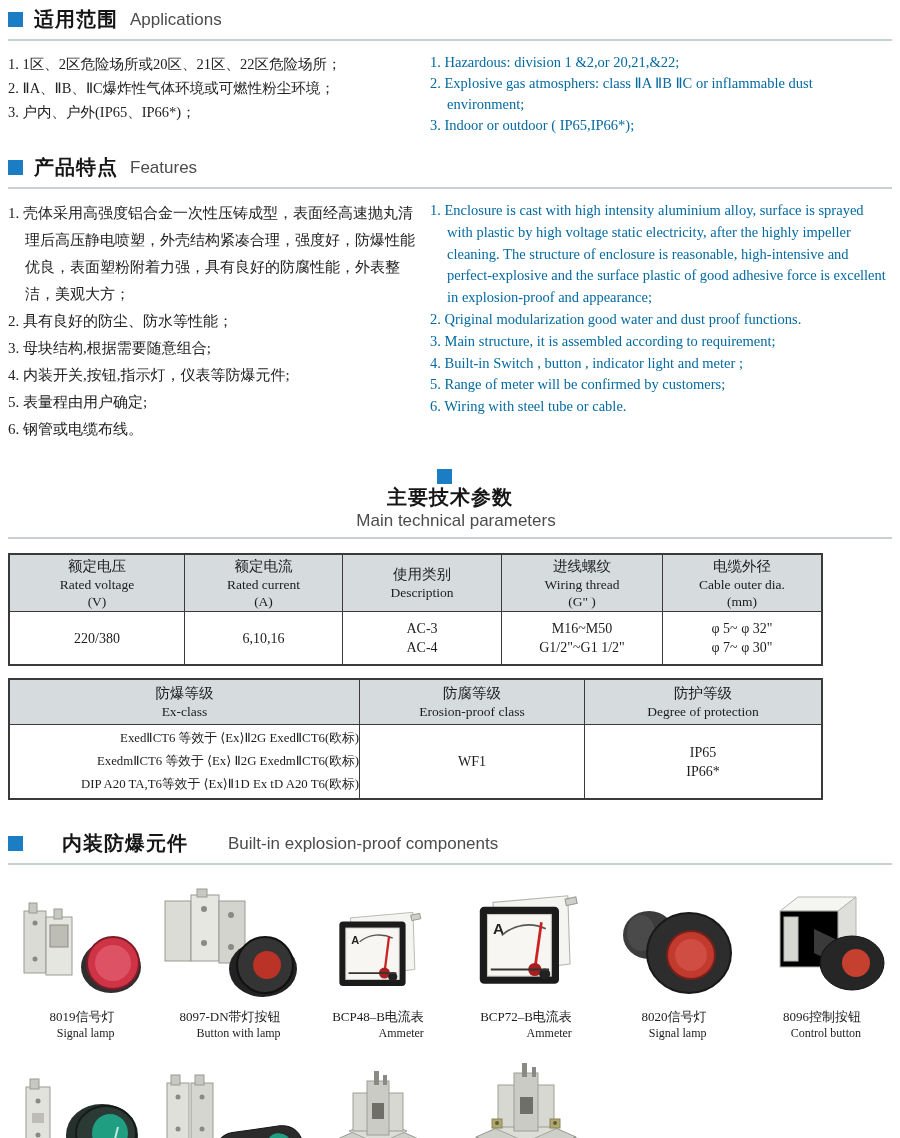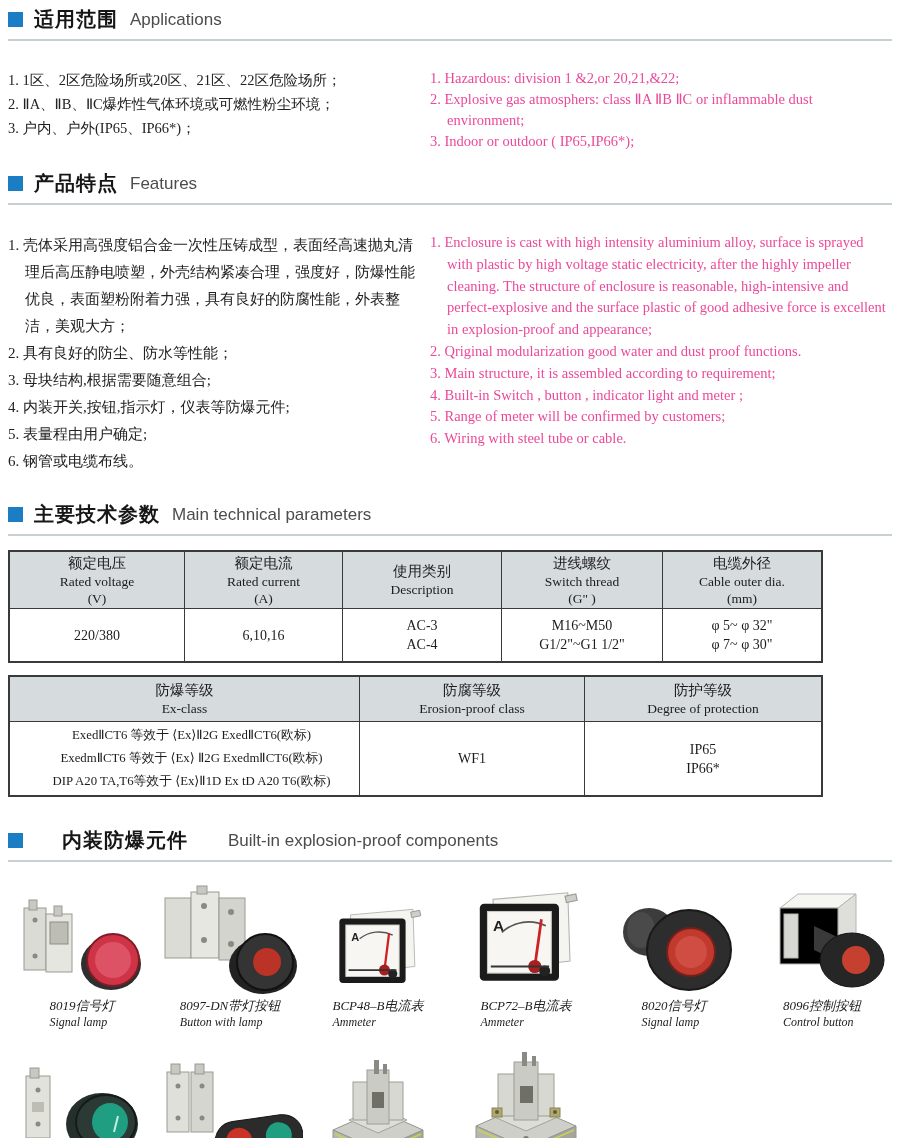--- a/index.html
+++ b/index.html
@@ -10,23 +10,23 @@
     color:#1c1c1c; padding:4px 8px 0 8px; position:relative;
   }
   
   .sec-header { display:flex; align-items:center; margin-top:2px; }
   .bullet { width:15px; height:15px; background:#1b7dc4; margin-right:11px; flex:0 0 auto; }
   .title-zh { font-family:"Liberation Sans", sans-serif; font-weight:bold; font-size:20px; color:#161616; letter-spacing:1px; }
   .title-en { font-family:"Liberation Sans", sans-serif; font-size:17px; color:#4c4c4c; margin-left:12px; }
   .rule { border:none; border-top:2px solid #c9d0d4; margin-top:6px; }
 
   
-  .cols { display:flex; margin-top:27px; }
+  .cols { display:flex; margin-top:11px; }
   .col-zh { width:418px; flex:0 0 auto; font-size:14.5px; color:#222; }
-  .col-en { width:462px; flex:0 0 auto; font-size:14.5px; color:#ec4899; padding-left:4px; }
+  .col-en { width:462px; flex:0 0 auto; font-size:14.5px; color:#0369a1; padding-left:4px; }
   .apps .col-zh div { line-height:24px; }
   .apps .col-en div { line-height:21px; }
   .feat .col-zh div { line-height:27px; font-size:15px; }
   .feat .col-en div { line-height:21.8px; }
   .hang { padding-left:17px; text-indent:-17px; }
 
   
   .ptable { border:2px solid #3a3a3a; width:815px; margin-left:0; }
   .trow { display:flex; }
   .tcell {
@@ -39,30 +39,30 @@
   .t1 .tbody .tcell { height:52px; }
   .t2 .thead .tcell { height:45px; }
   .t2 .tbody .tcell { height:73px; }
   .cell-zh { font-size:14.5px; line-height:19px; }
   .cell-en { font-size:13.5px; line-height:17px; }
   .cell-unit { font-size:13.5px; line-height:17px; }
   .cell-val { font-size:14px; line-height:19px; }
   .t1 .c1 { width:175px; } .t1 .c2 { width:158px; } .t1 .c3 { width:159px; }
   .t1 .c4 { width:161px; } .t1 .c5 { width:158px;text-align:right; }
   .t2 .c1 { width:350px; } .t2 .c2 { width:225px; } .t2 .c3 { width:236px; }
-  .exlines { align-items:center; padding-left:14px; text-align:left; }
+  .exlines { align-items:flex-end; padding-left:14px; text-align:left; }
   .exlines div { font-size:12.8px; line-height:23px; }
   .mt12 { margin-top:12px; } .mt14 { margin-top:14px; }
-  .mt18 { margin-top:18px; } .mt26 { margin-top:26px; } .mt30 { margin-top:30px;gap:28px; }
+  .mt18 { margin-top:18px; } .mt26 { margin-top:26px;flex-direction:column; } .mt30 { margin-top:30px;gap:28px; }
 
   
   .prod-row { display:flex; margin-top:20px; }
   .prod { width:148px; flex:0 0 auto; display:flex; flex-direction:column; align-items:center; }
   .prod-img { height:112px; display:flex; align-items:flex-end; justify-content:center; }
-  .cap { text-align:left; margin-top:4px;font-style:italic; }
+  .cap { text-align:right; margin-top:12px; }
   .cap .zh { font-size:13px; line-height:16px; }
   .cap .en { font-size:12px; line-height:16px; }
   svg { display:block; }
 </style>
 </head>
 <body>
 
 <div class="sec-header">
   <span class="bullet"></span>
   <span class="title-zh">适用范围</span>
@@ -128,21 +128,21 @@
       <div class="cell-en">Rated current</div>
       <div class="cell-unit">(A)</div>
     </div>
     <div class="tcell c3">
       <div class="cell-zh">使用类别</div>
       <div class="cell-en">Description</div>
       <div class="cell-unit"></div>
     </div>
     <div class="tcell c4">
       <div class="cell-zh">进线螺纹</div>
-      <div class="cell-en">Switch  thread</div>
+      <div class="cell-en">Wiring  thread</div>
       <div class="cell-unit">(G" )</div>
     </div>
     <div class="tcell c5">
       <div class="cell-zh">电缆外径</div>
       <div class="cell-en">Cable outer dia.</div>
       <div class="cell-unit">(mm)</div>
     </div>
   </div>
   <div class="trow tbody">
     <div class="tcell c1">

